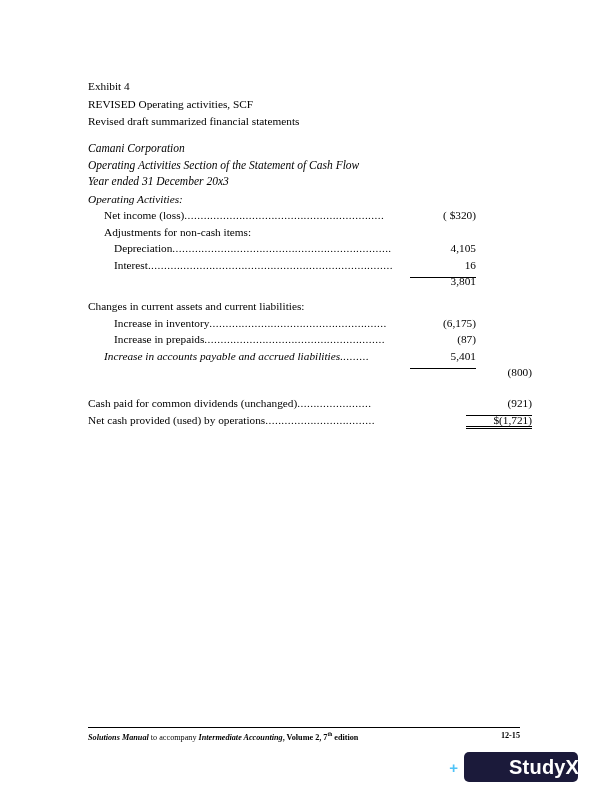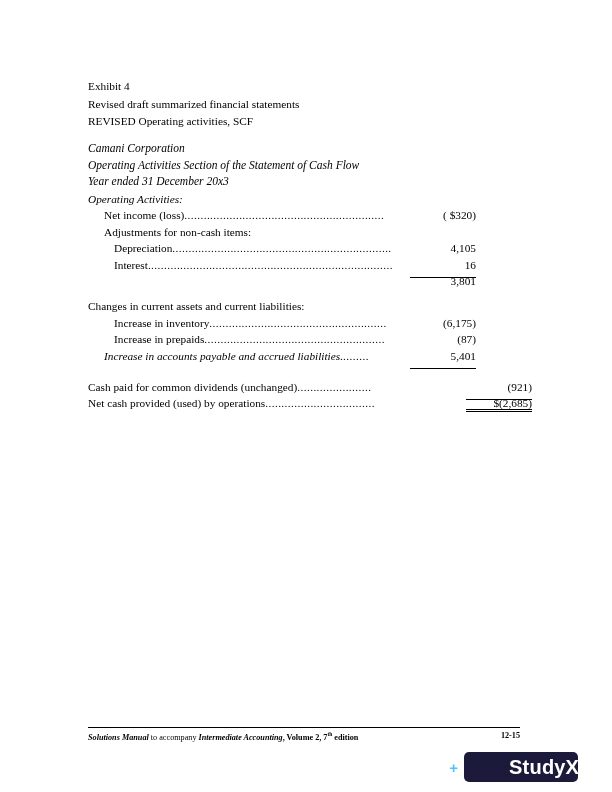--- a/index.html
+++ b/index.html
@@ -151,22 +151,22 @@
     margin-left: 45px;
   }
 </style>
 </head>
 <body>
 
 <div class="page">
 
   <div class="exhibit-block">
     <div>Exhibit 4</div>
+    <div>REVISED Operating activities, SCF</div>
     <div>Revised draft summarized financial statements</div>
-    <div>REVISED Operating activities, SCF</div>
   </div>
 
   <div class="title-block">
     <div class="t1">Camani Corporation</div>
     <div class="t2">Operating Activities Section of the Statement of Cash Flow</div>
     <div class="t3">Year ended 31 December 20x3</div>
   </div>
 
   <div class="stmt">
 
@@ -212,31 +212,34 @@
     <div class="row">
       <span class="lbl ind3"><span>Increase in prepaids</span><span class="leader">........................................................</span></span>
       <span class="amt col1">(87)</span>
     </div>
 
     <div class="row">
       <span class="lbl ind2"><span>Increase in accounts payable and accrued liabilities</span><span class="leader">.........</span></span>
       <span class="amt col1 ul">5,401</span>
     </div>
 
+    <div class="row">
+      <span class="amt col2">(800)</span>
+    </div>
 
     <div class="spacer-lg"></div>
 
     <div class="row">
       <span class="lbl"><span>Cash paid for common dividends (unchanged)</span><span class="leader">.......................</span></span>
       <span class="amt col2 ul">(921)</span>
     </div>
 
     <div class="row">
       <span class="lbl"><span>Net cash provided (used) by operations</span><span class="leader">..................................</span></span>
-      <span class="amt col2 dbl">$(2,685)</span>
+      <span class="amt col2 dbl">$(1,721)</span>
     </div>
 
   </div>
 
   <div class="footer-rule"></div>
   <div class="footer">
     <span class="ftxt"><b><i>Solutions Manual</i></b><span> to accompany </span><b><i>Intermediate Accounting</i></b><b><span>, Volume 2, 7</span><sup>th</sup><span> edition</span></b></span>
     <span class="fpage">12-15</span>
   </div>
 

